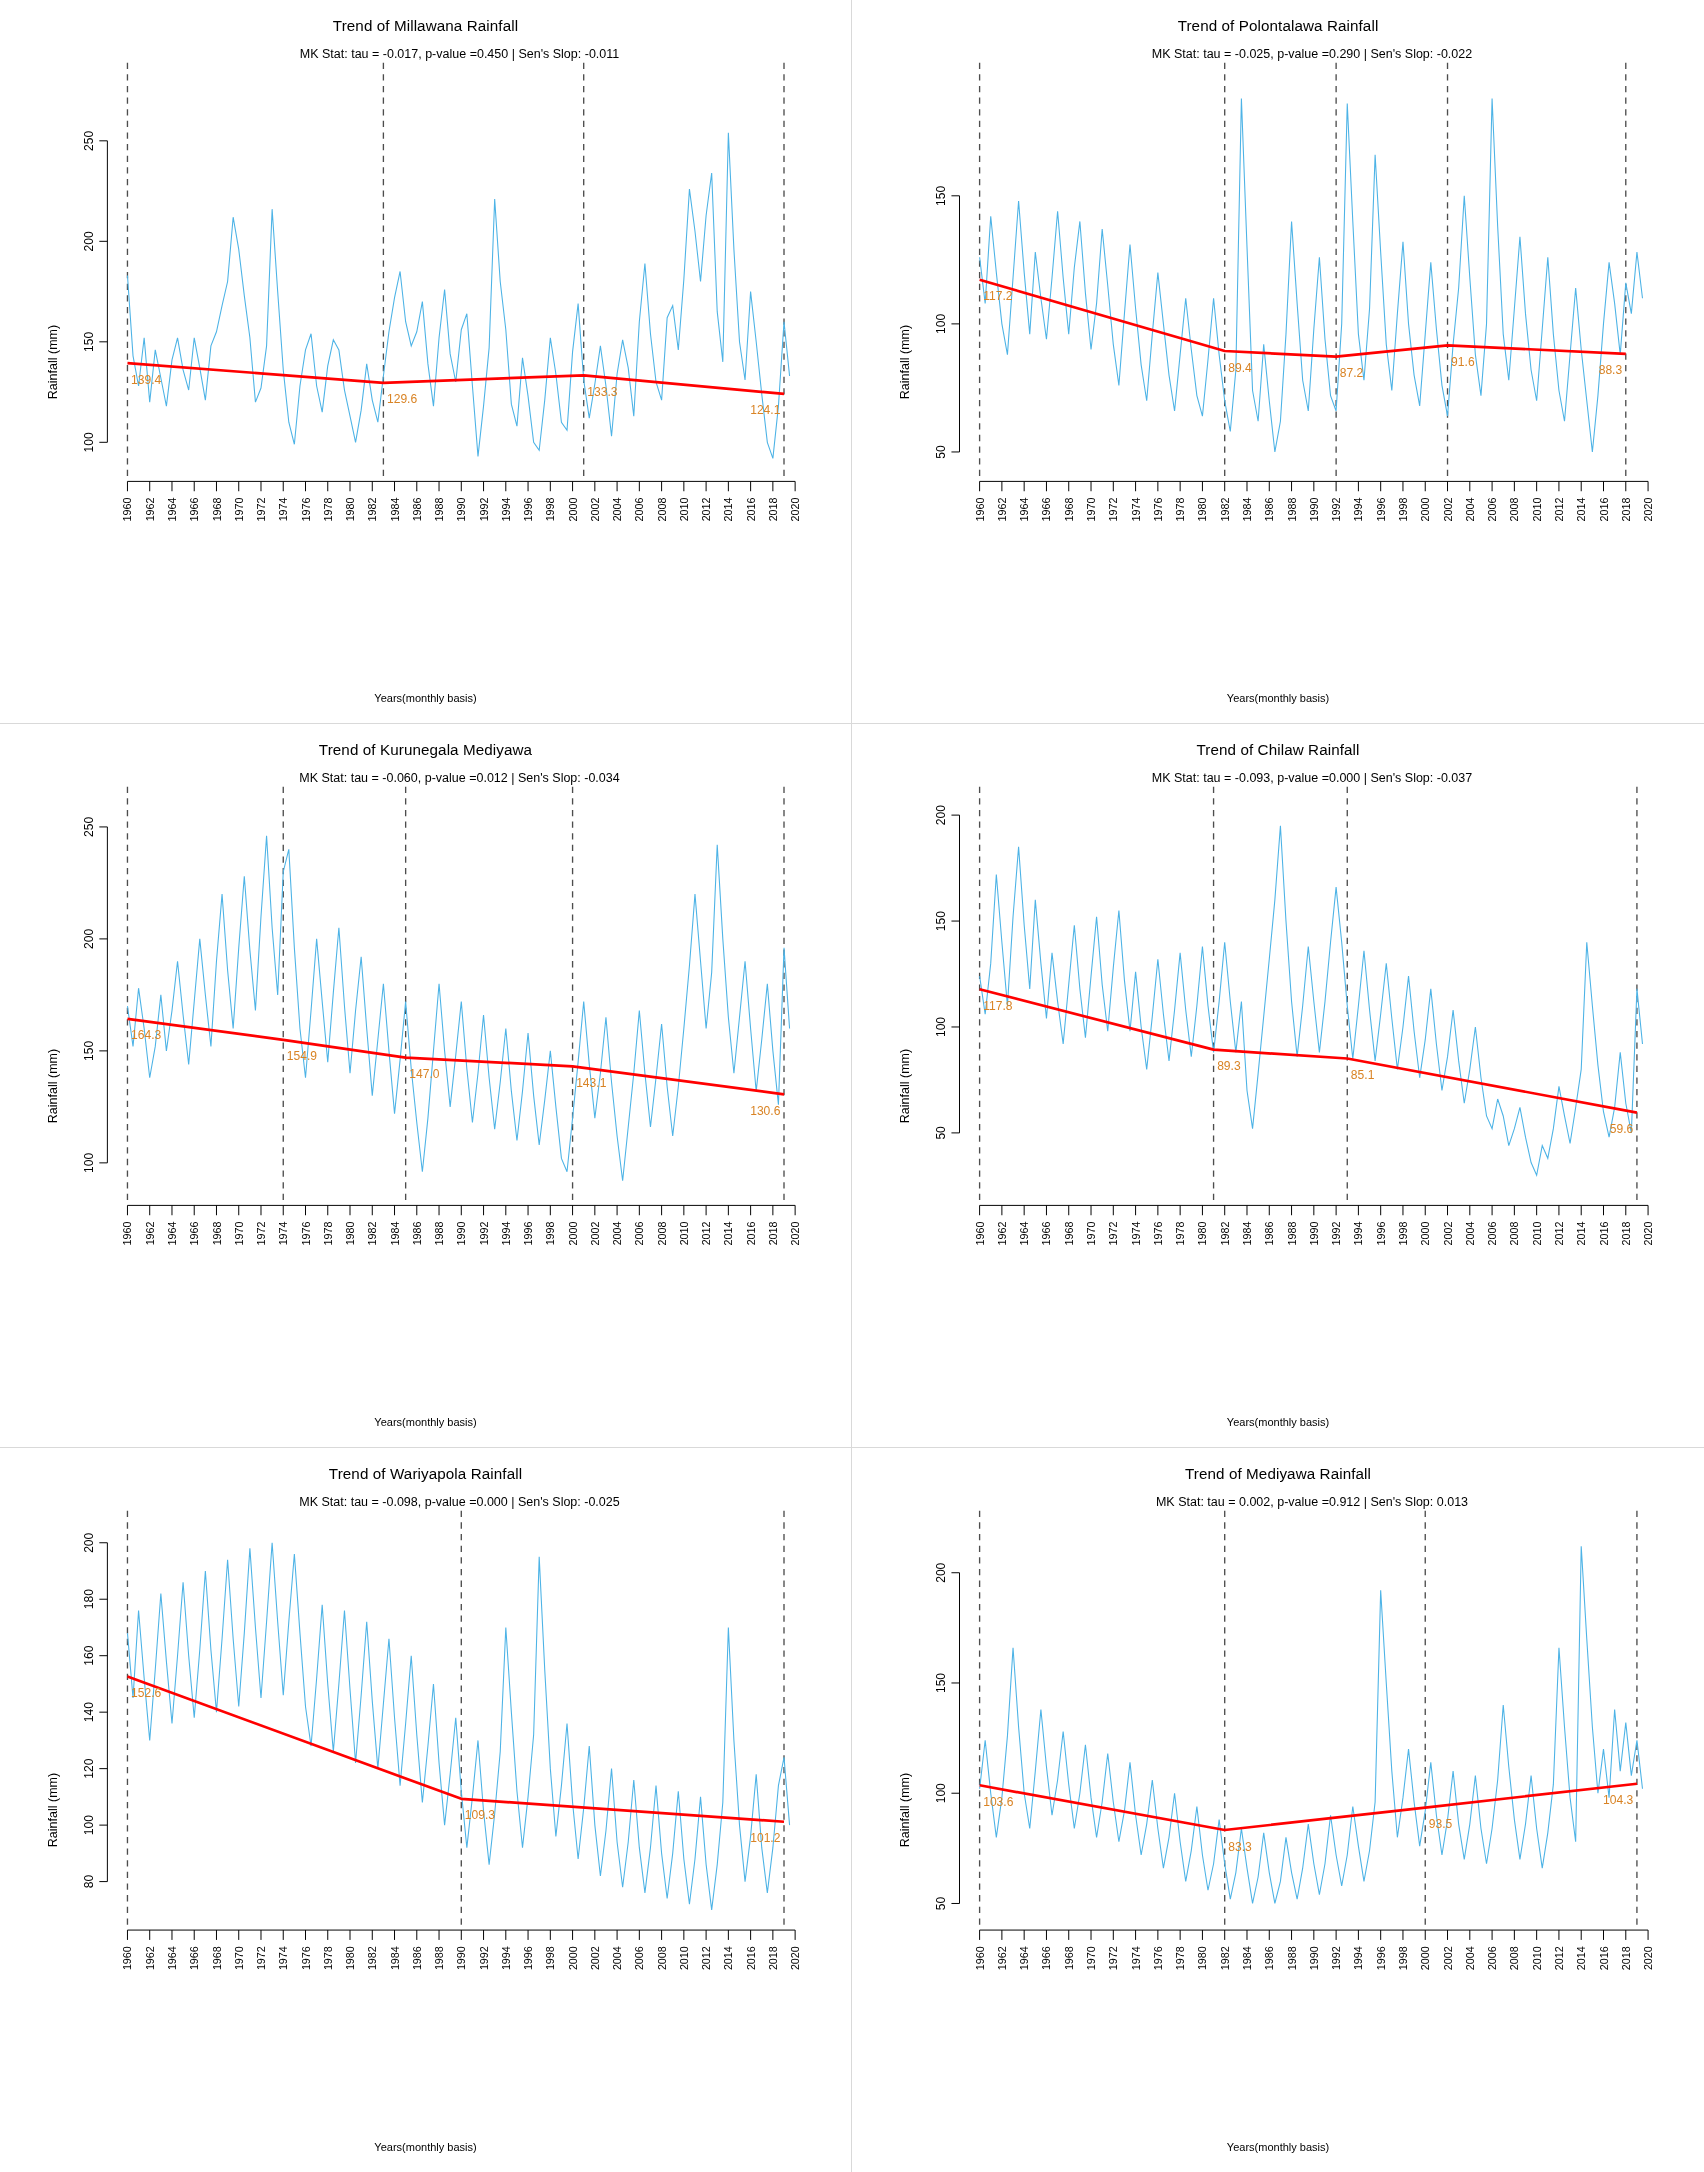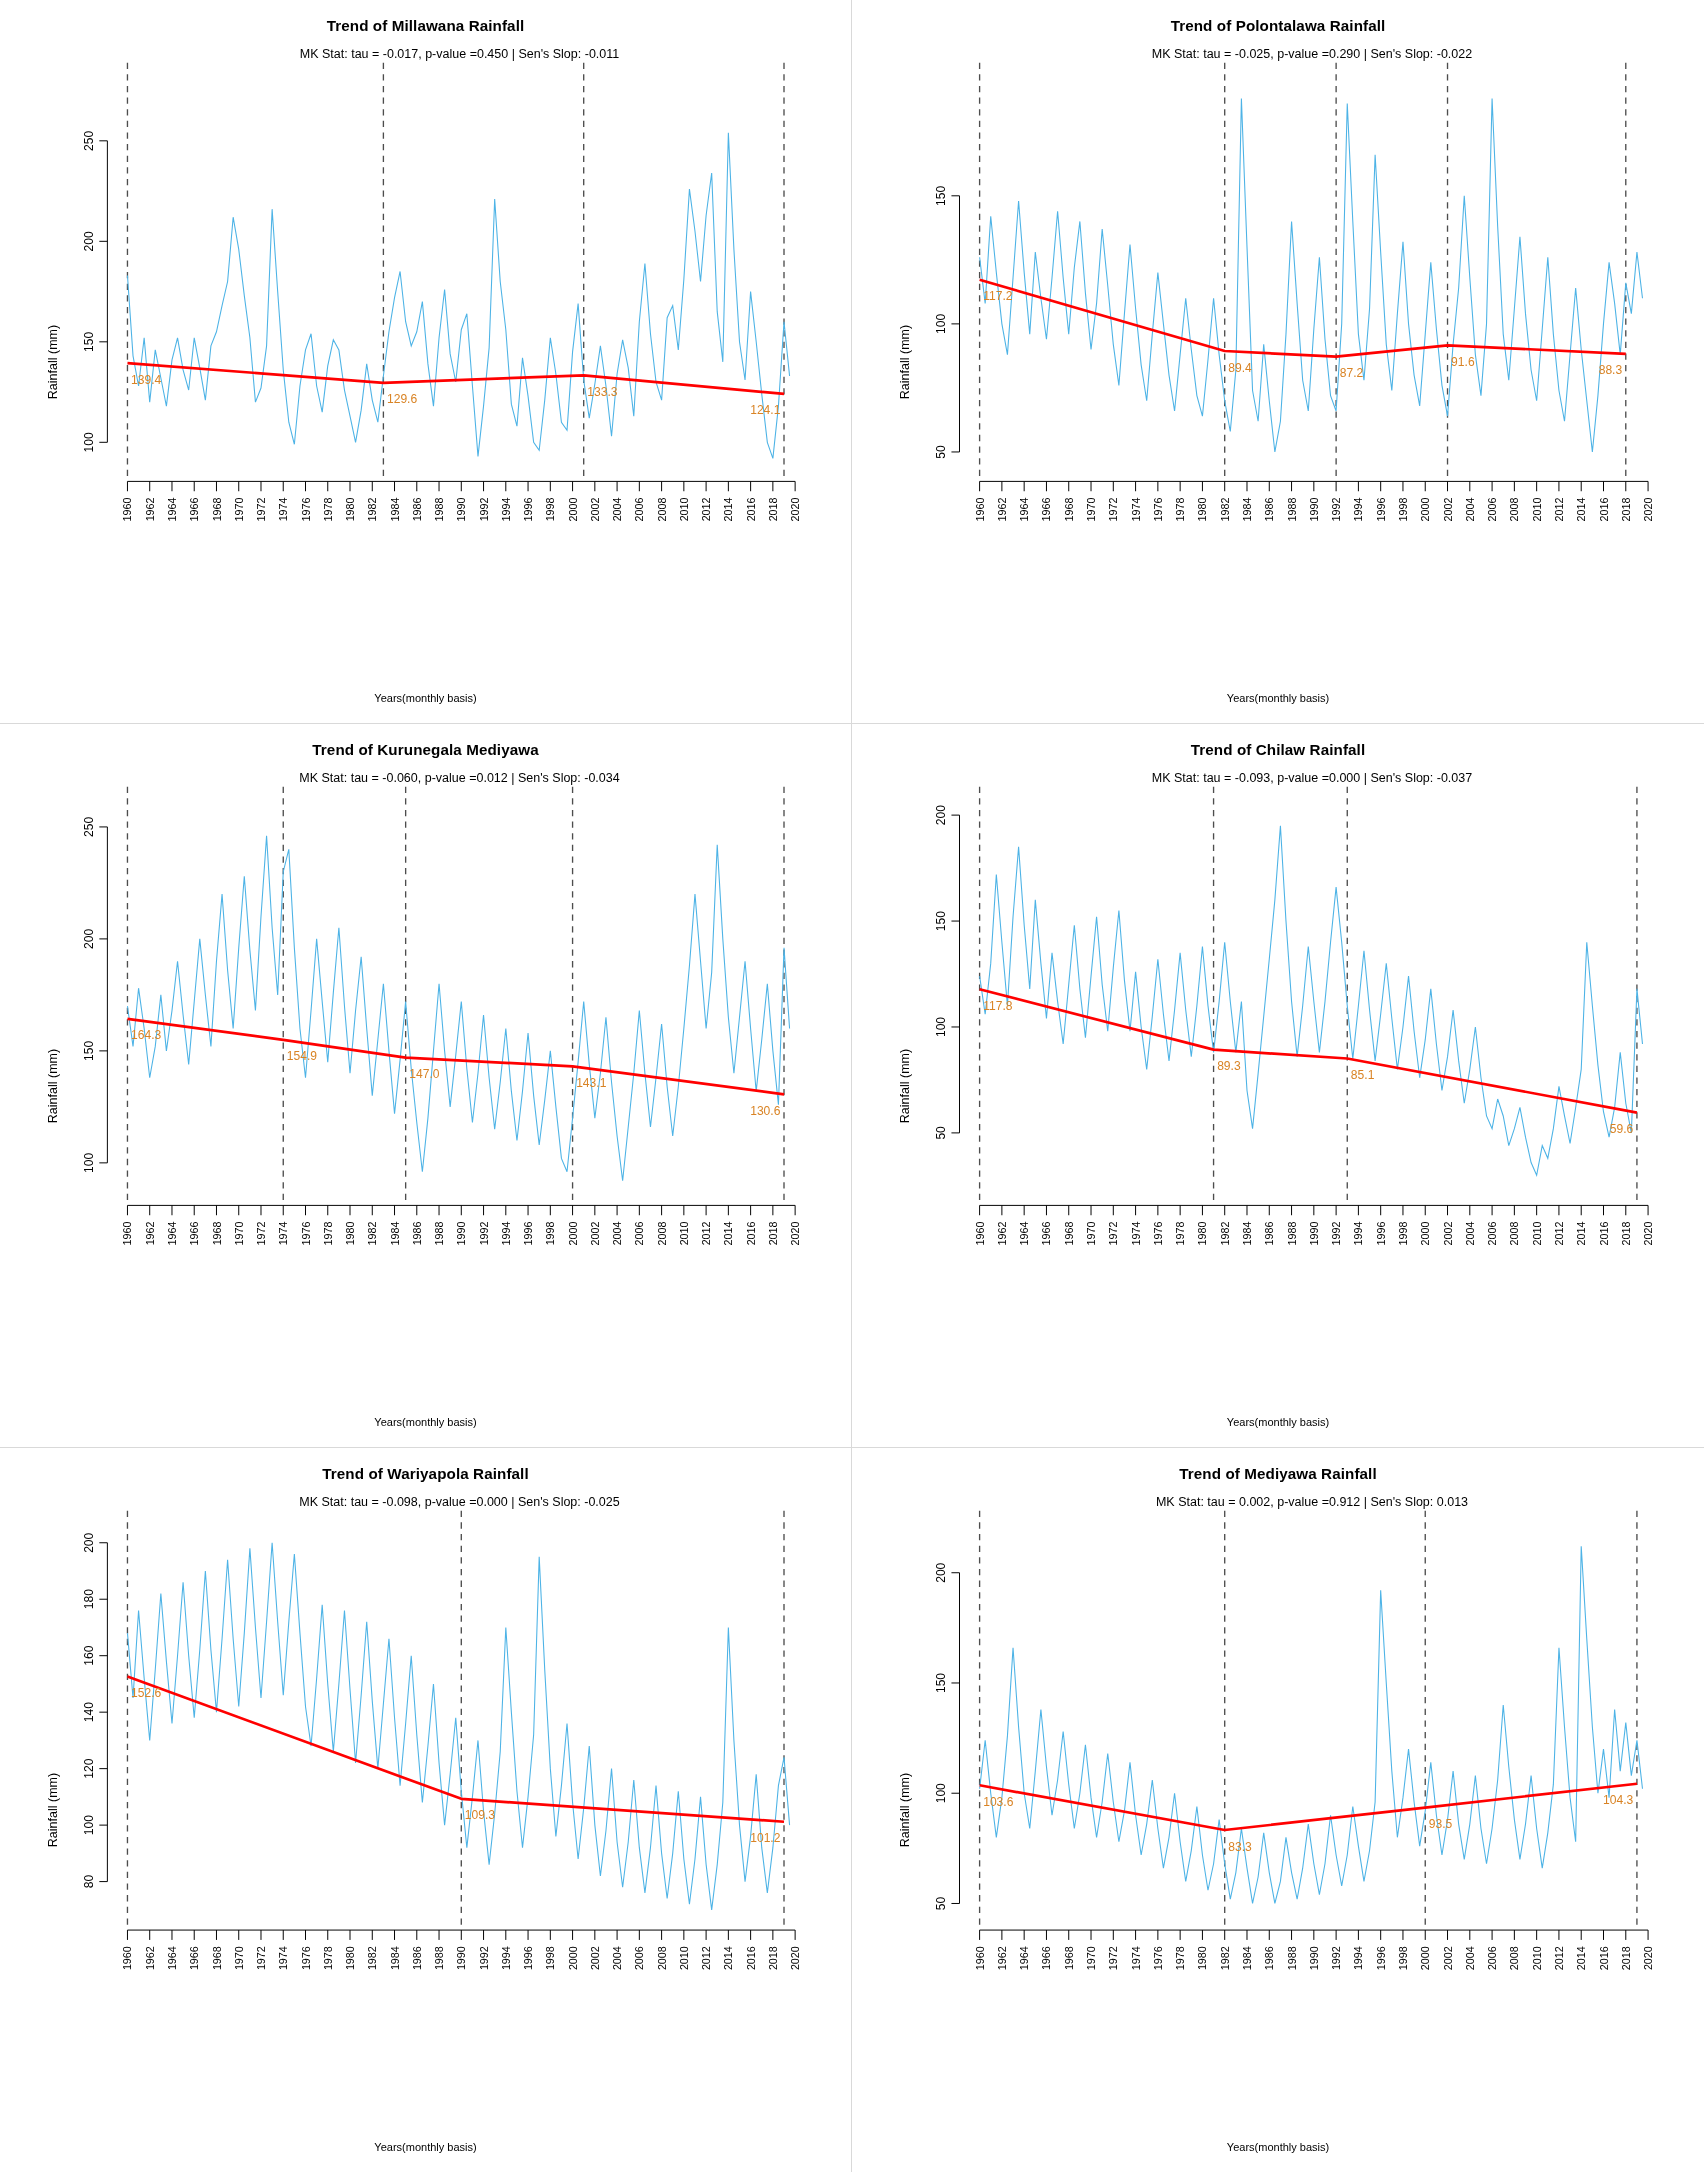--- a/index.html
+++ b/index.html
@@ -31,21 +31,21 @@
   .panel.col2 { border-right: none; }
   .panel.row3 { border-bottom: none; padding-left: 32px; }
 
   .title {
     position: absolute;
     top: 17px;
     left: 0;
     width: 100%;
     text-align: center;
     font-size: 15.2px;
-    font-weight: bold;
+    font-weight: normal;
     letter-spacing: 0.1px;
   }
   .subtitle {
     position: absolute;
     top: 47px;
     left: 0;
     width: 100%;
     text-align: center;
     font-size: 12.5px;
     margin-left: 34px;

